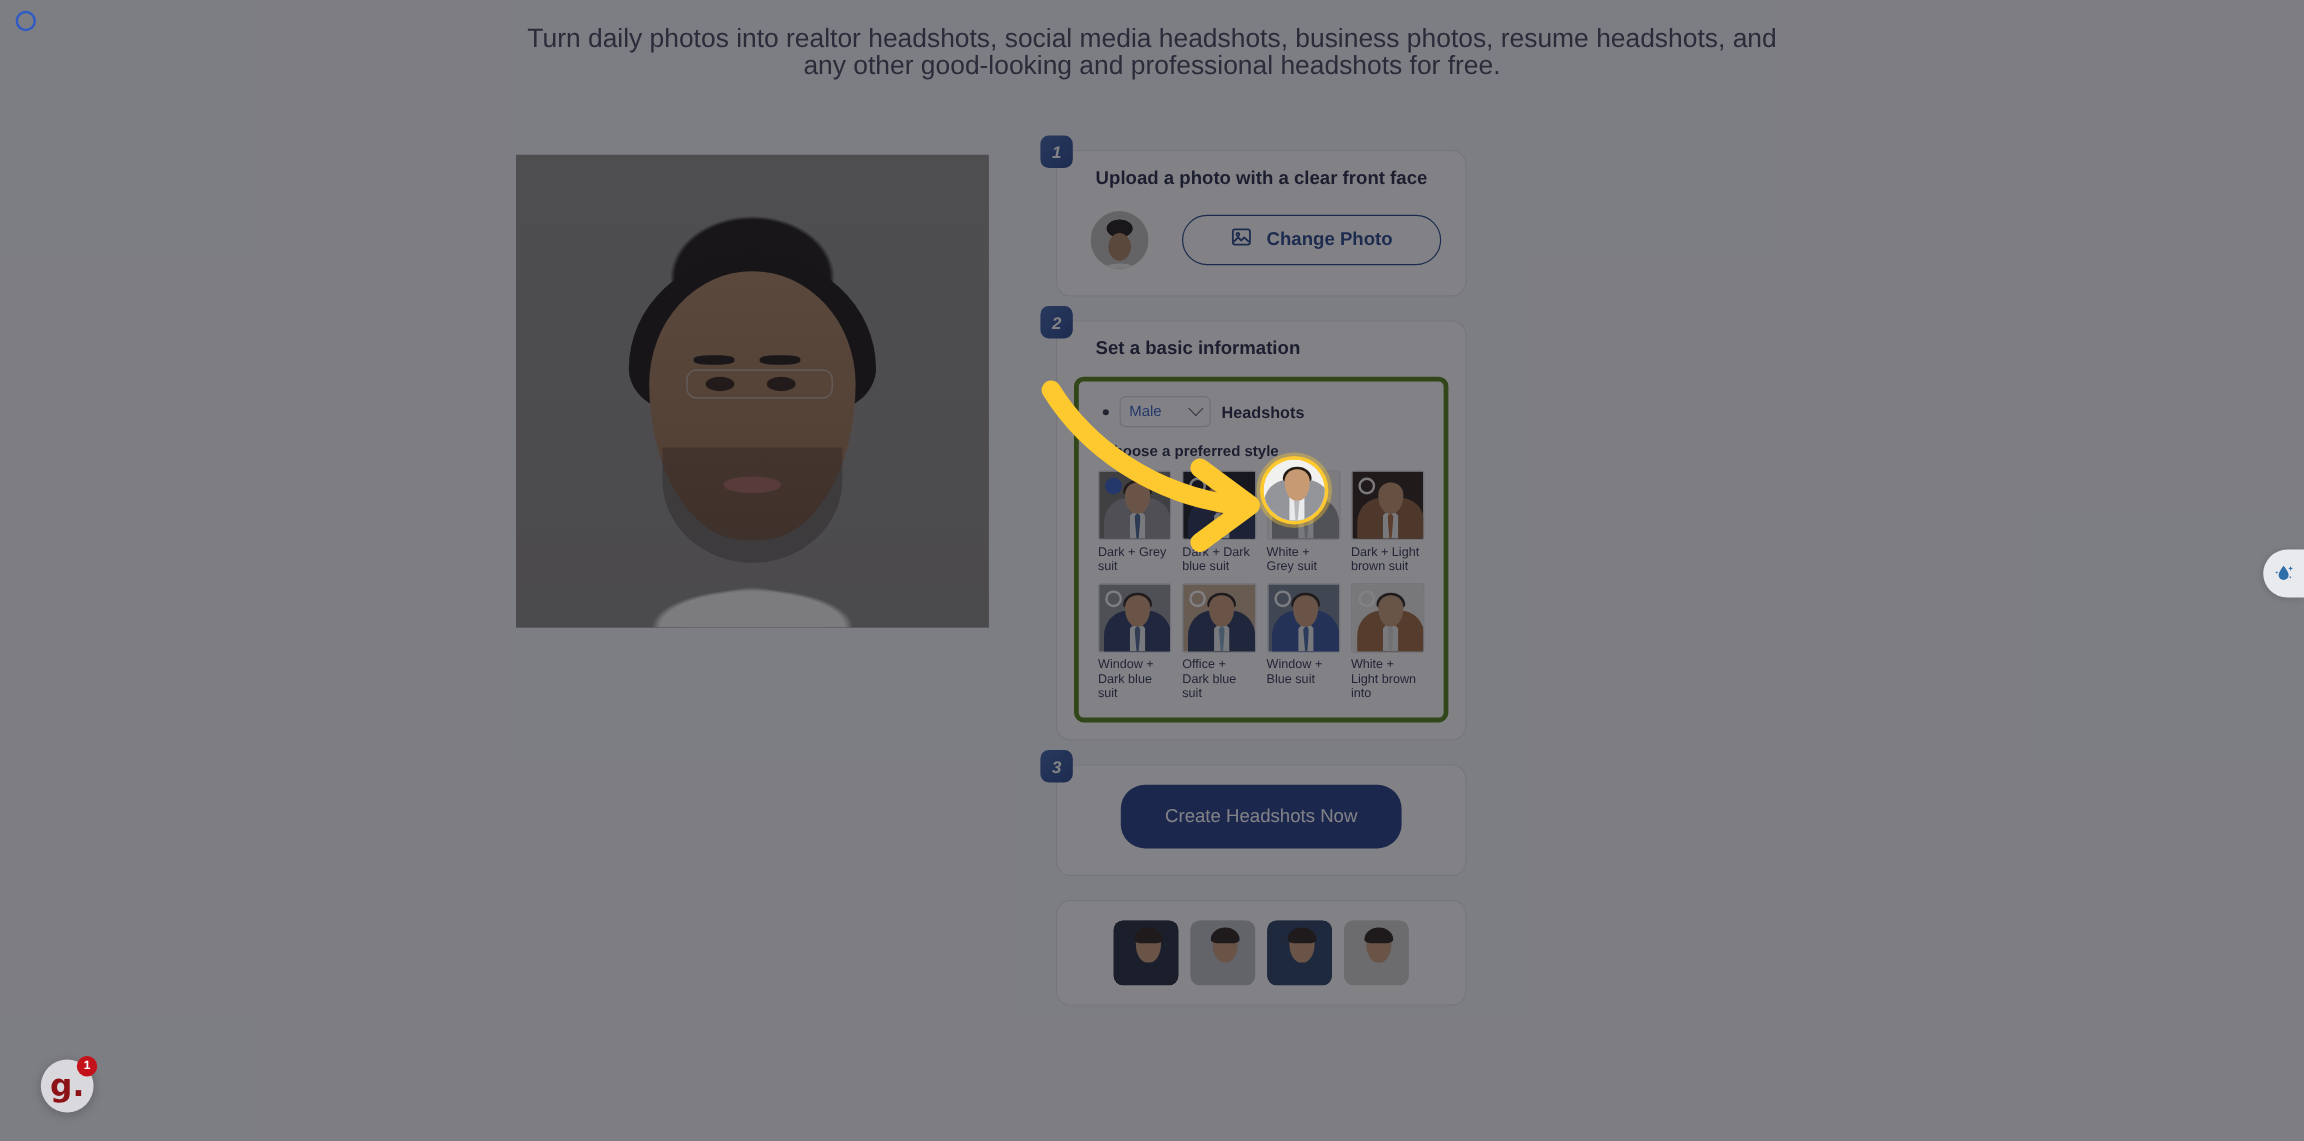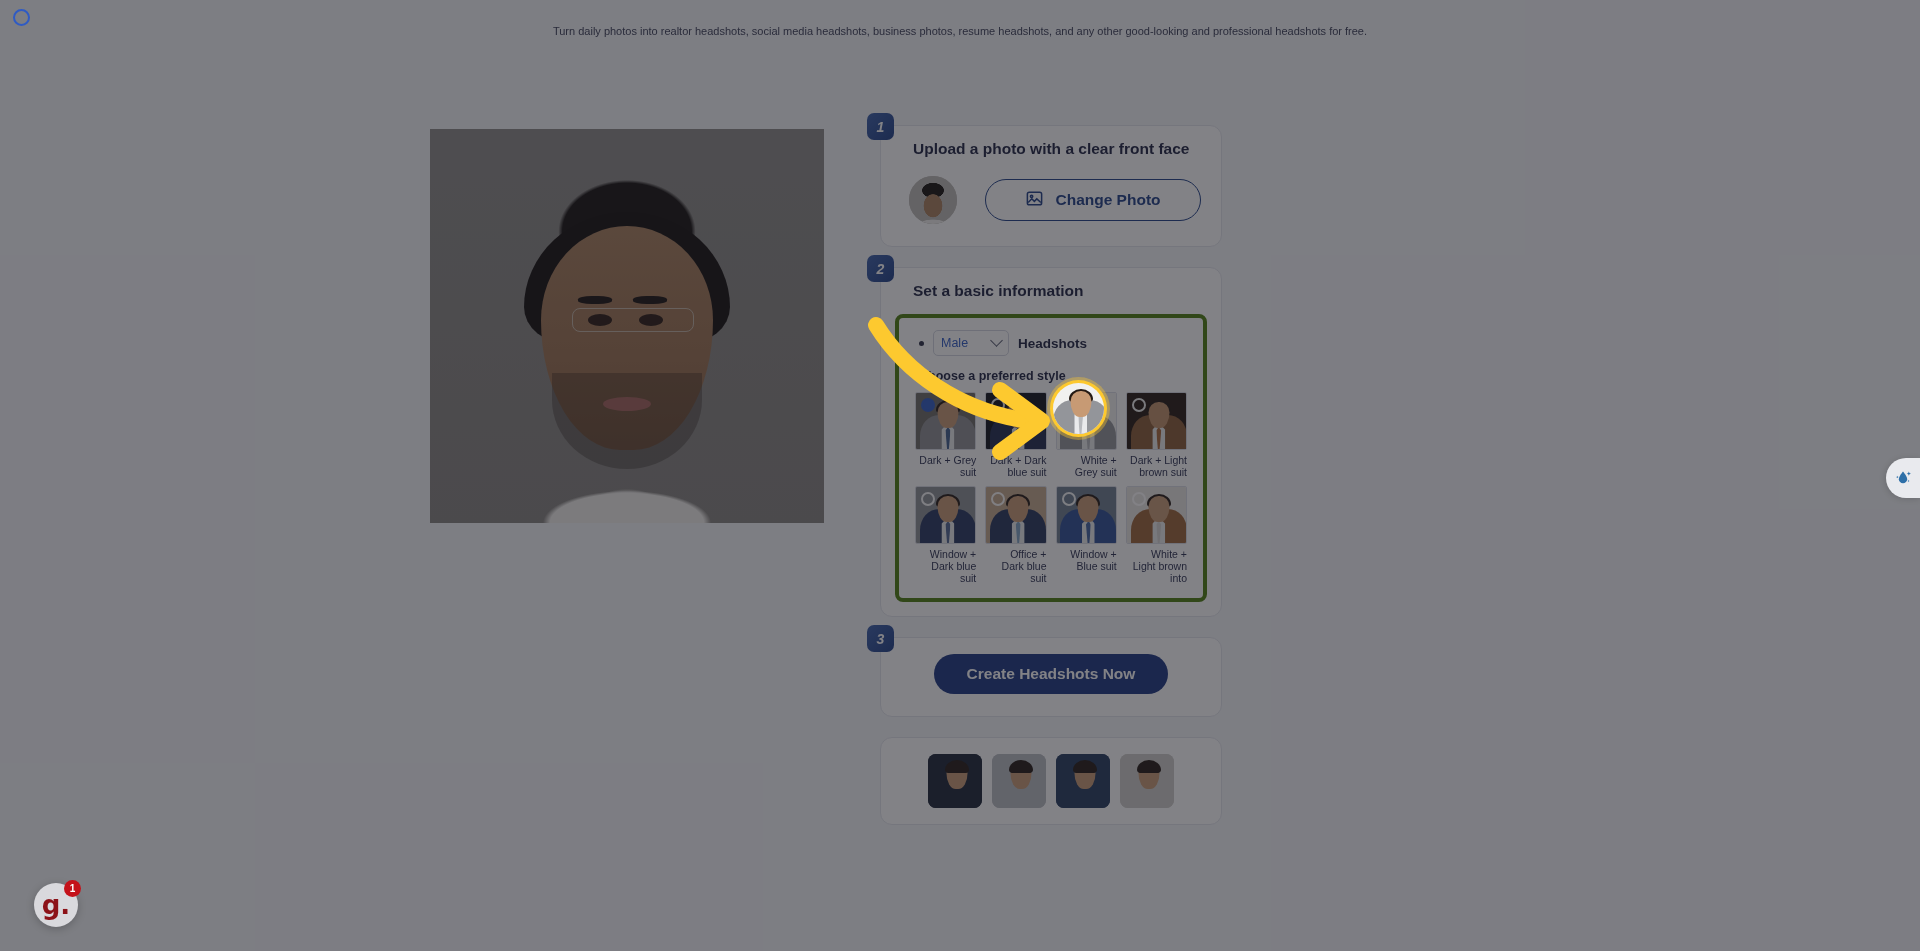--- a/index.html
+++ b/index.html
@@ -42,21 +42,21 @@
   .hero-title {
     font-size: 38px;
     font-weight: 700;
     color: #1b1f3b;
     letter-spacing: -0.3px;
     line-height: 48px;
   }
   .hero-sub {
     margin: 12px auto 0;
     width: 1060px;
-    font-size: 11px;
+    font-size: 22px;
     line-height: 23px;
     color: #3c4058;
     font-weight: 400;
   }
 
   
   .photo-wrap {
     position: absolute;
     left: 430px;
     top: 129px;
@@ -301,21 +301,21 @@
     border-radius: 50%;
     border: 2px solid rgba(255,255,255,0.92);
     z-index: 2;
   }
   .style-radio.selected {
     background: #2f5bc4;
     border-color: #2f5bc4;
   }
   .style-caption {
     margin-top: 4px;
-    text-align: right;
+    text-align: left;
     font-size: 10.5px;
     line-height: 12px;
     color: #2b3050;
   }
 
   
   .mini {
     position: absolute;
     inset: 0;
   }
@@ -364,27 +364,27 @@
   }
 
   
   .step3-body {
     padding: 16px 0 22px;
     display: flex;
     justify-content: center;
   }
   .btn-create {
     width: 234px;
-    height: 40px;
+    height: 53px;
     border: none;
     border-radius: 20px;
     background: #1c3680;
     color: #ffffff;
     font-size: 15.5px;
-    font-weight: 700;
+    font-weight: 400;
     font-family: inherit;
     cursor: pointer;
   }
 
   
   .results-card {
     background: #ffffff;
     border: 1px solid #e3e5ec;
     border-radius: 12px;
     padding: 16px 14px;

